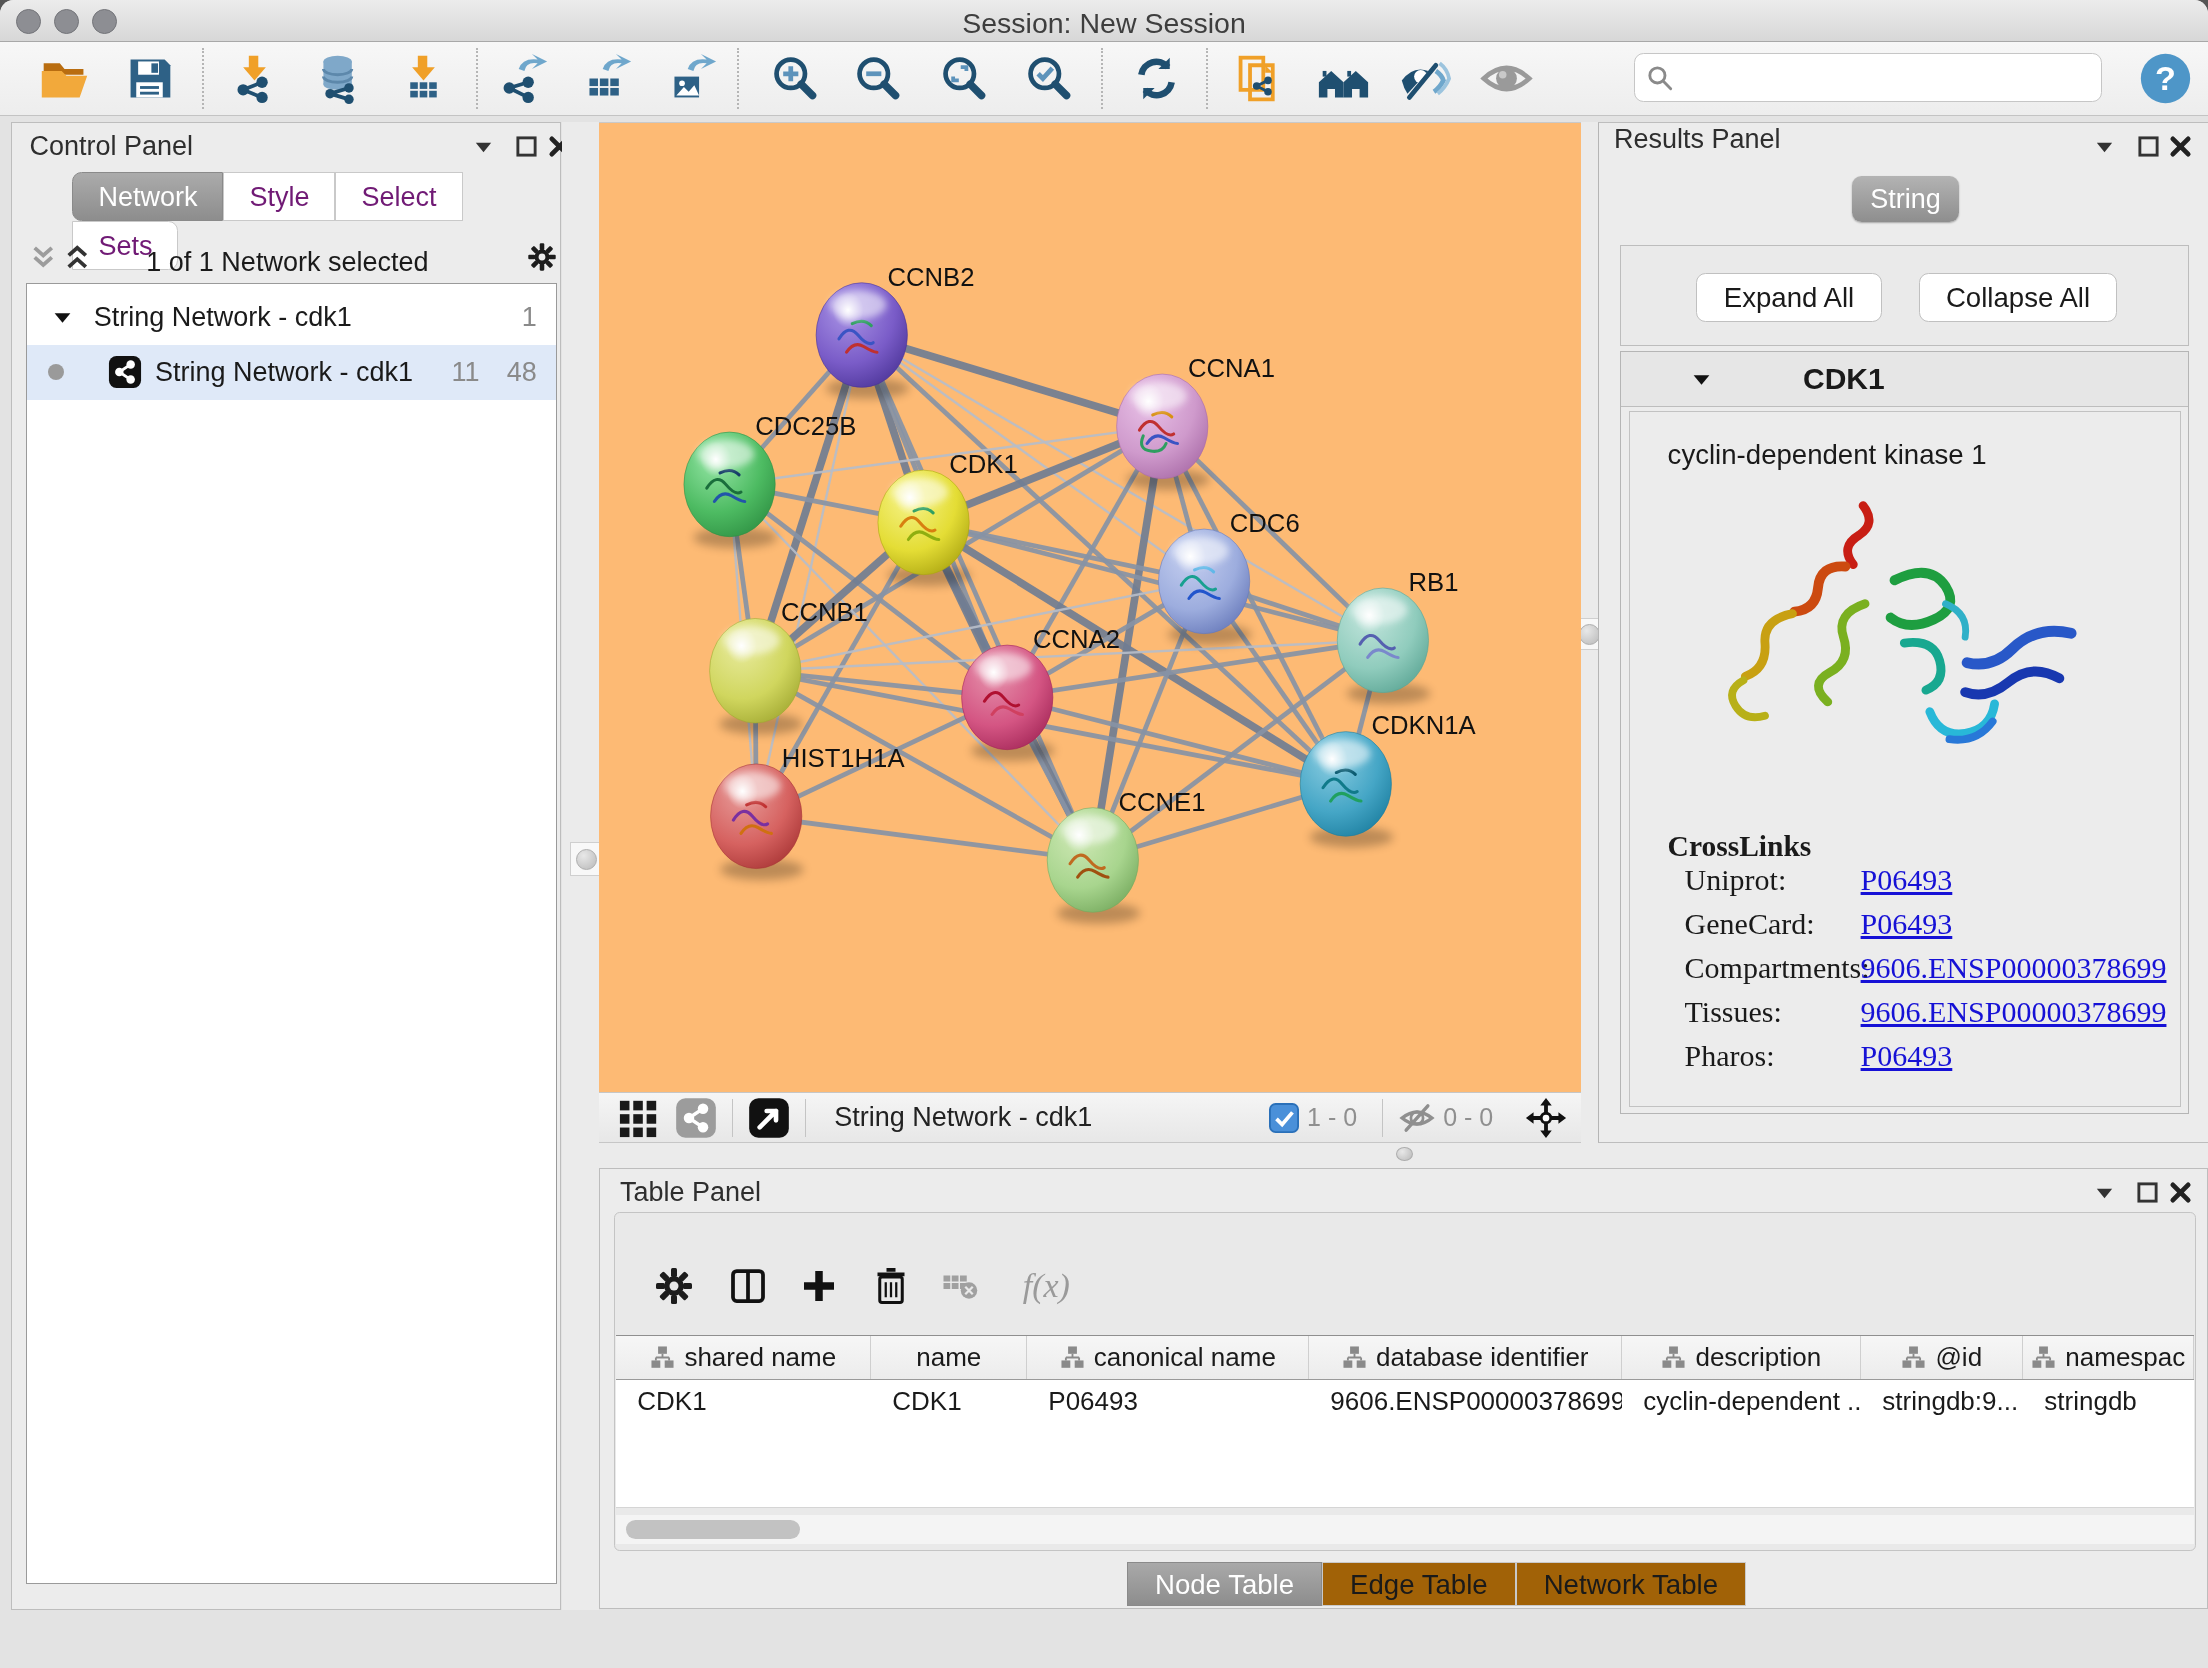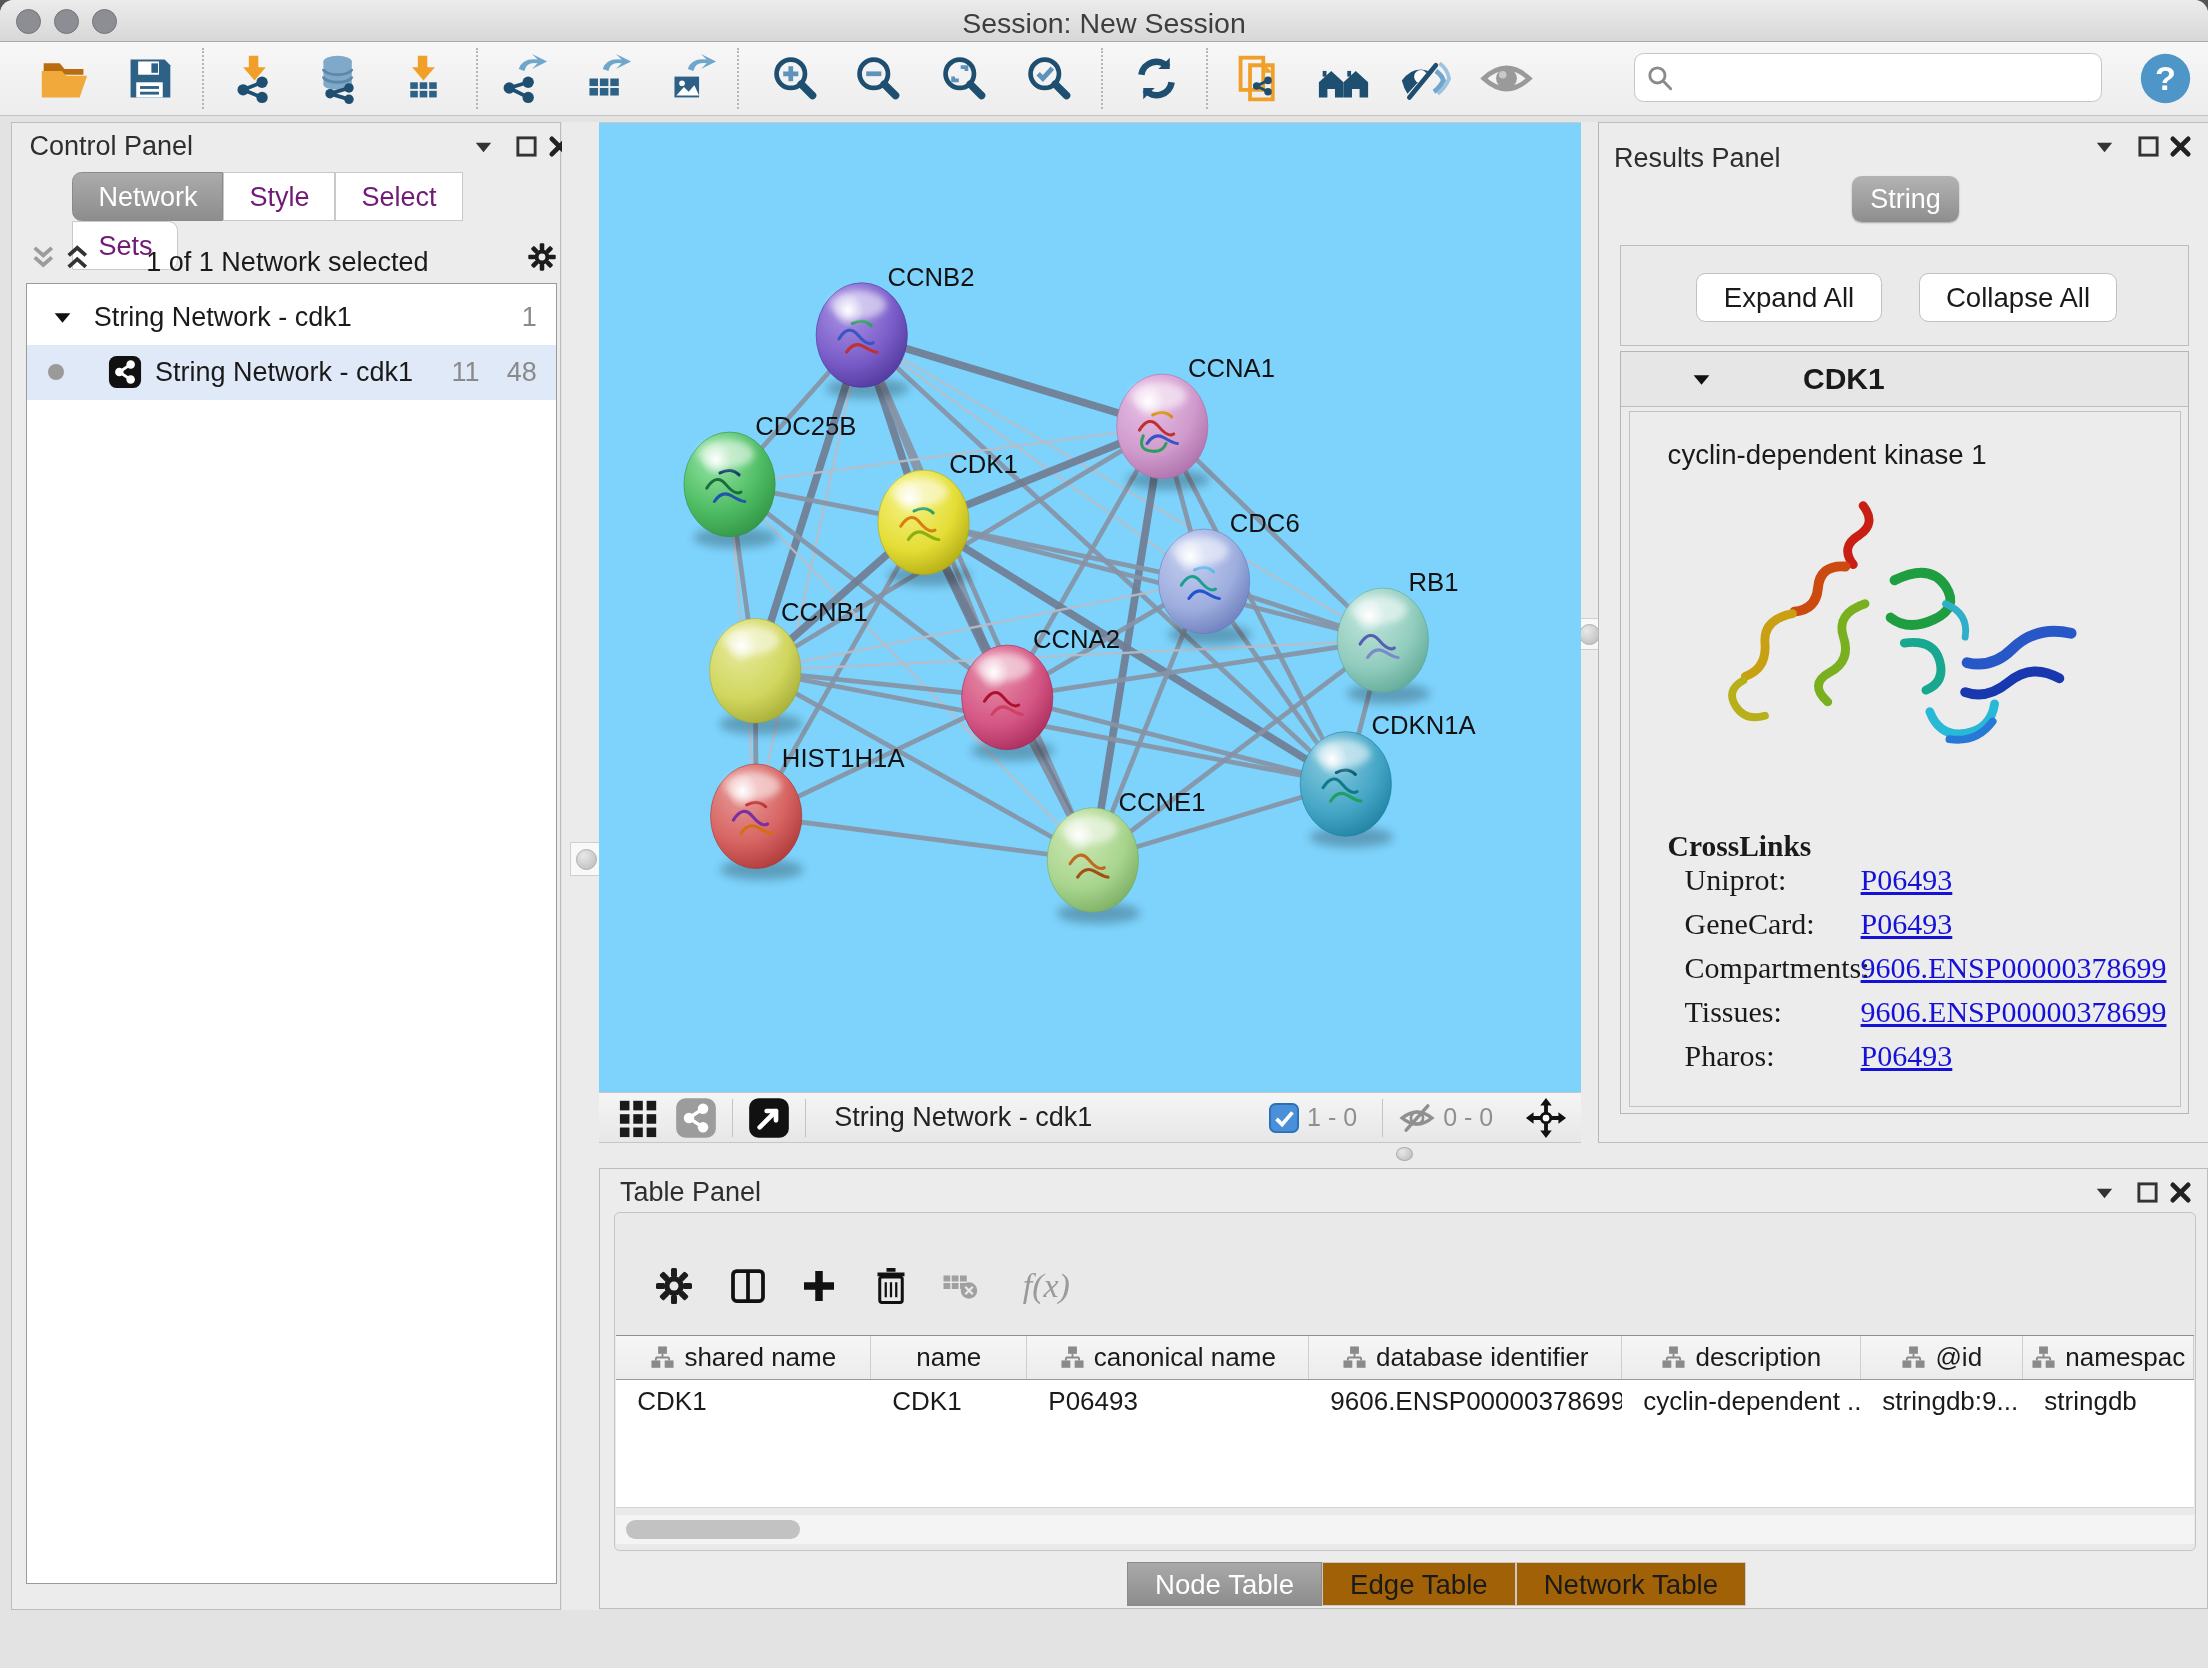--- a/index.html
+++ b/index.html
@@ -41,21 +41,21 @@
   .cp-row{position:relative;height:55px;display:flex;align-items:center;font-size:27px;}
   .cp-row .num{color:#8a8a8a;}
   .row-sel{background:#dfe9f8;}
   
   .split{background:#ebebeb;}
   .split-handle{position:absolute;background:#f8f8f8;border:1px solid #cfcfcf;
     display:flex;align-items:center;justify-content:center;}
   .split-dot{width:21px;height:21px;border-radius:50%;
     background:radial-gradient(circle at 35% 30%,#e8e8e8,#b9b9b9);border:1px solid #adadad;}
   
-  #net-canvas{left:599px;top:122px;width:982px;height:970px;background:#7dd3fc;
+  #net-canvas{left:599px;top:122px;width:982px;height:970px;background:#fdba74;
     border-top:1px solid #c9c9c9;}
   #net-toolbar{left:599px;top:1092px;width:982px;height:51px;
     background:linear-gradient(#f5f5f5,#e7e7e7);border-top:1px solid #c6c6c6;
     border-bottom:1px solid #c6c6c6;display:flex;align-items:center;}
   .nti{display:flex;align-items:center;justify-content:center;height:42px;}
   .ntsep{width:0;border-left:1px solid #c4c4c4;height:38px;margin:0 15px;}
   #net-name{font-size:27px;color:#222;margin-left:13.3px;}
   .ntcount{font-size:25px;color:#8f8f8f;margin:0 9.5px 0 7.6px;}
   
   #results-panel{left:1598px;top:122px;width:611px;height:1021px;border-left:1px solid #b5b5b5;}
@@ -661,21 +661,21 @@
     <span class="nti" style="margin-left:21px;margin-right:13.3px">
       <svg width="44" height="44" viewBox="0 0 46 46">
           <path d="M23 8v30M8 23h30" stroke="#111" stroke-width="4"></path>
           <path d="M23 2l6 8H17zM23 44l6-8H17zM2 23l8-6v12zM44 23l-8-6v12z" fill="#111"></path>
           <circle cx="23" cy="23" r="5" fill="#fff" stroke="#111" stroke-width="3"></circle>
         </svg>
       </span>
   </div>
 
   <div id="results-panel" class="abs panel">
-    <div class="abs ptitle" style="left:15px;top:20px">Results Panel</div>
+    <div class="abs ptitle" style="left:15px;top:1px">Results Panel</div>
     <span class="pbtn" style="left:489px;top:7.6px">
         <svg width="23" height="23" viewBox="0 0 24 24">
           <path d="M4 8h16l-8 10z" fill="#333"></path>
         </svg>
       </span>
     <span class="pbtn" style="left:533px;top:7.6px">
         <svg width="23" height="23" viewBox="0 0 24 24">
           <rect x="3" y="3" width="18" height="18" fill="none" stroke="#333" stroke-width="3"></rect>
         </svg>
       </span>

